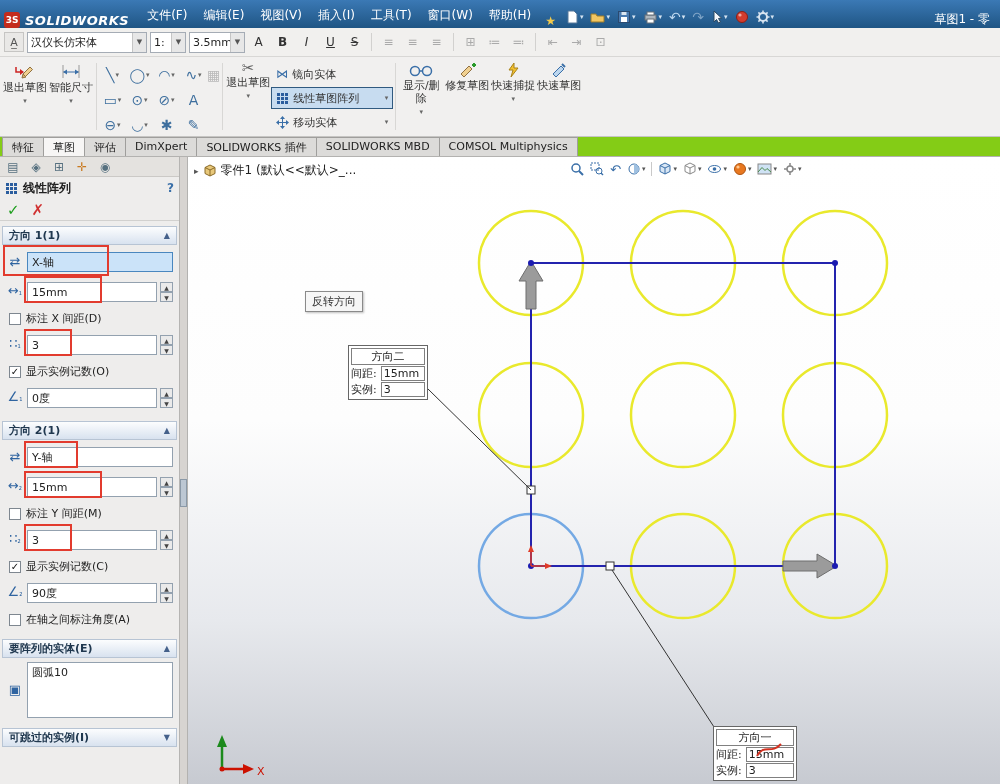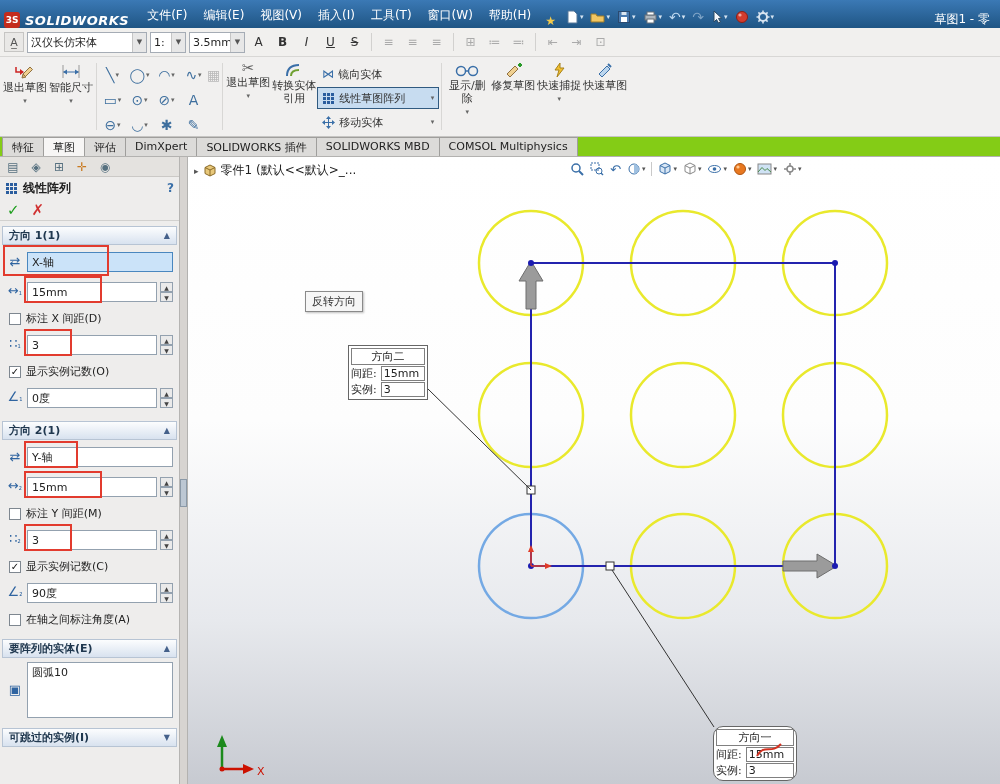--- a/index.html
+++ b/index.html
@@ -109,21 +109,21 @@
   .hcaret { font-size:7px; color:#555; }
 
   .tooltip { position:absolute; left:125px; top:134px; background:#f6f6f6; border:1px solid #8a8a8a;
     padding:2px 6px; font-size:11px; color:#333; z-index:4; box-shadow:1px 1px 2px rgba(0,0,0,.25); }
   .callout { position:absolute; background:#fff; border:1px solid #666; font-size:11px; padding:1px; z-index:4; }
   .c-title { border:1px solid #808080; text-align:center; margin:1px; padding:0 2px; }
   .c-row { display:flex; align-items:center; gap:4px; margin:1px; }
   .c-lbl { white-space:nowrap; }
   .c-val { border:1px solid #808080; flex:1; padding:0 2px; min-height:14px; }
   .callout.dir2 { left:168px; top:188px; width:80px; }
-  .callout.dir1 { left:533px; top:569px; width:84px;border-radius:10px; }
+  .callout.dir1 { left:533px; top:569px; width:84px; }
   .scribble { position:absolute; left:40px; top:13px; z-index:5; }
 </style>
 </head>
 <body>
 
 <div class="app">
 
   <div class="titlebar">
     <div class="appicon">3S</div>
     <div class="logo">
@@ -306,27 +306,20 @@
       <span class="tg-item dis" style="height:25px">
           <span>▦</span>
         </span>
     </div>
     <div class="rsep"></div>
     <div class="big-btn">
       <span style="font-size:15px;color:#666">✂</span>
       <span>退出草图</span>
       <span class="bcaret">▾</span>
     </div>
-    <div class="big-btn">
-      <svg width="20" height="16">
-        <path d="M3,14 Q3,3 15,3" fill="none" stroke="#3a6fa8" stroke-width="2"></path>
-        <path d="M7,14 Q7,8 15,8" fill="none" stroke="#6fa030" stroke-width="2"></path>
-      </svg>
-      <span>转换实体引用</span>
-    </div>
     <div class="stack">
       <div class="stack-row">
         <span style="color:#3a6fa8;font-size:12px">⋈</span>
         <span>镜向实体</span>
       </div>
       <div class="stack-row hl">
         <svg width="13" height="13">
           <g fill="#2a5d9e">
             <rect x="1" y="1" width="3" height="3"></rect>
               <rect x="5" y="1" width="3" height="3"></rect>

